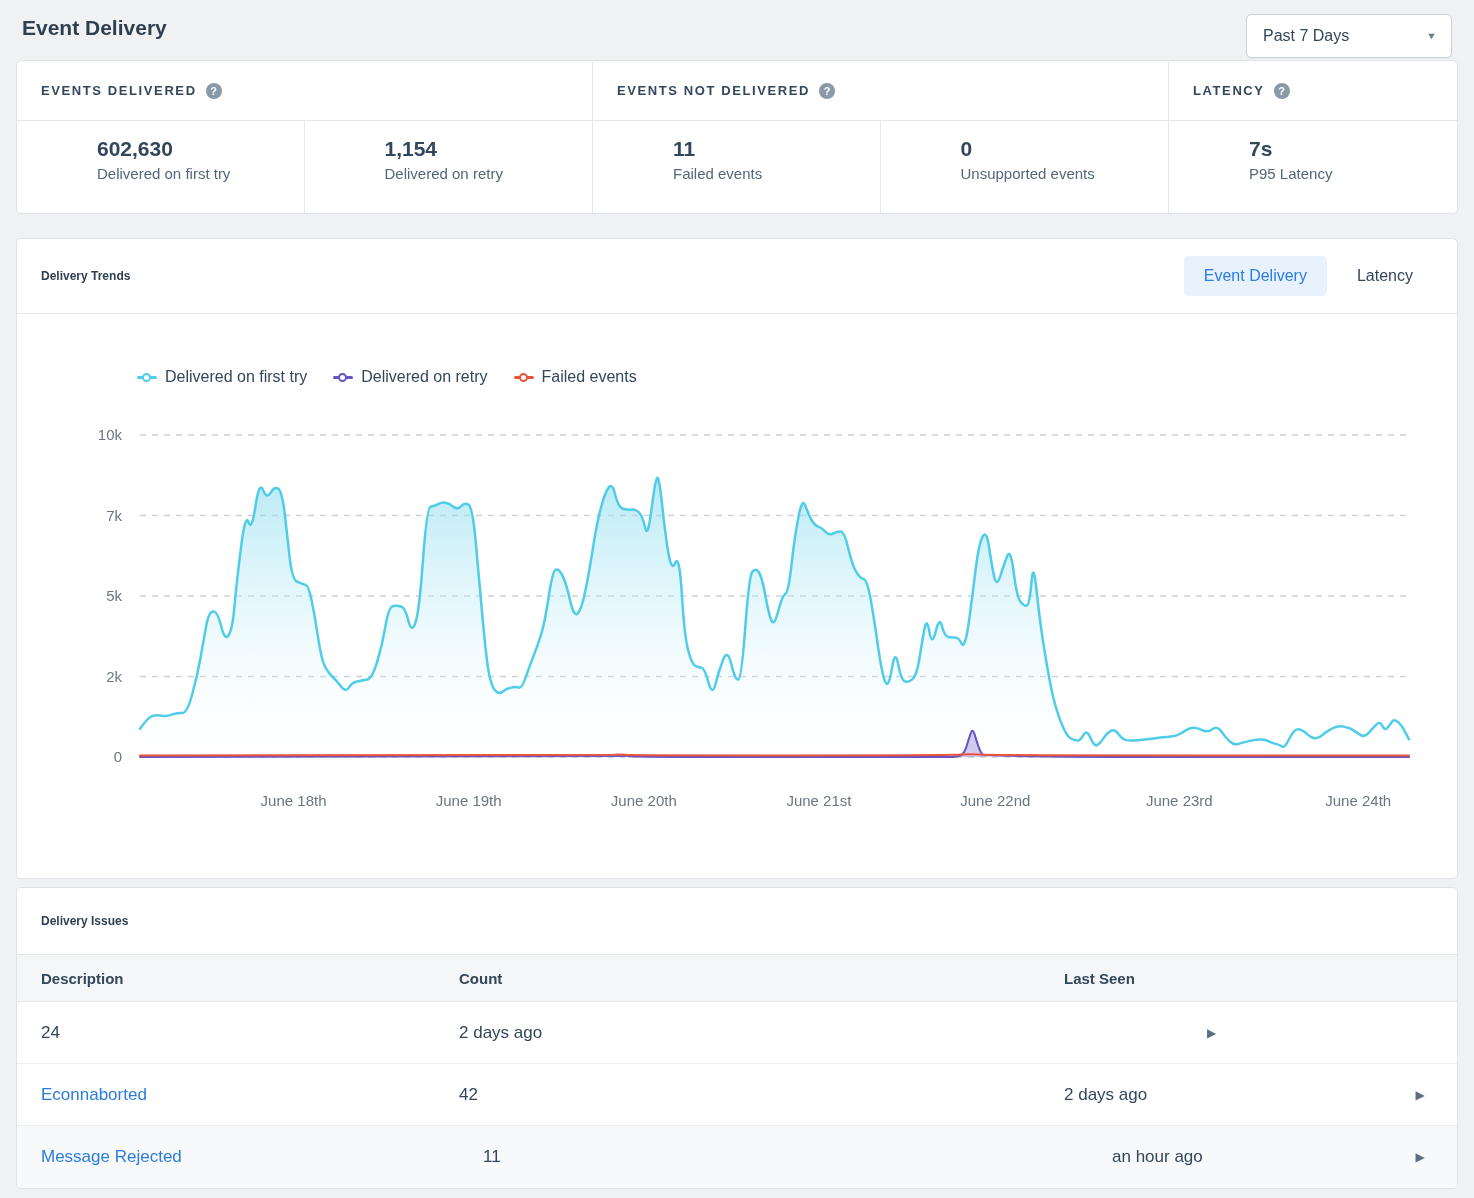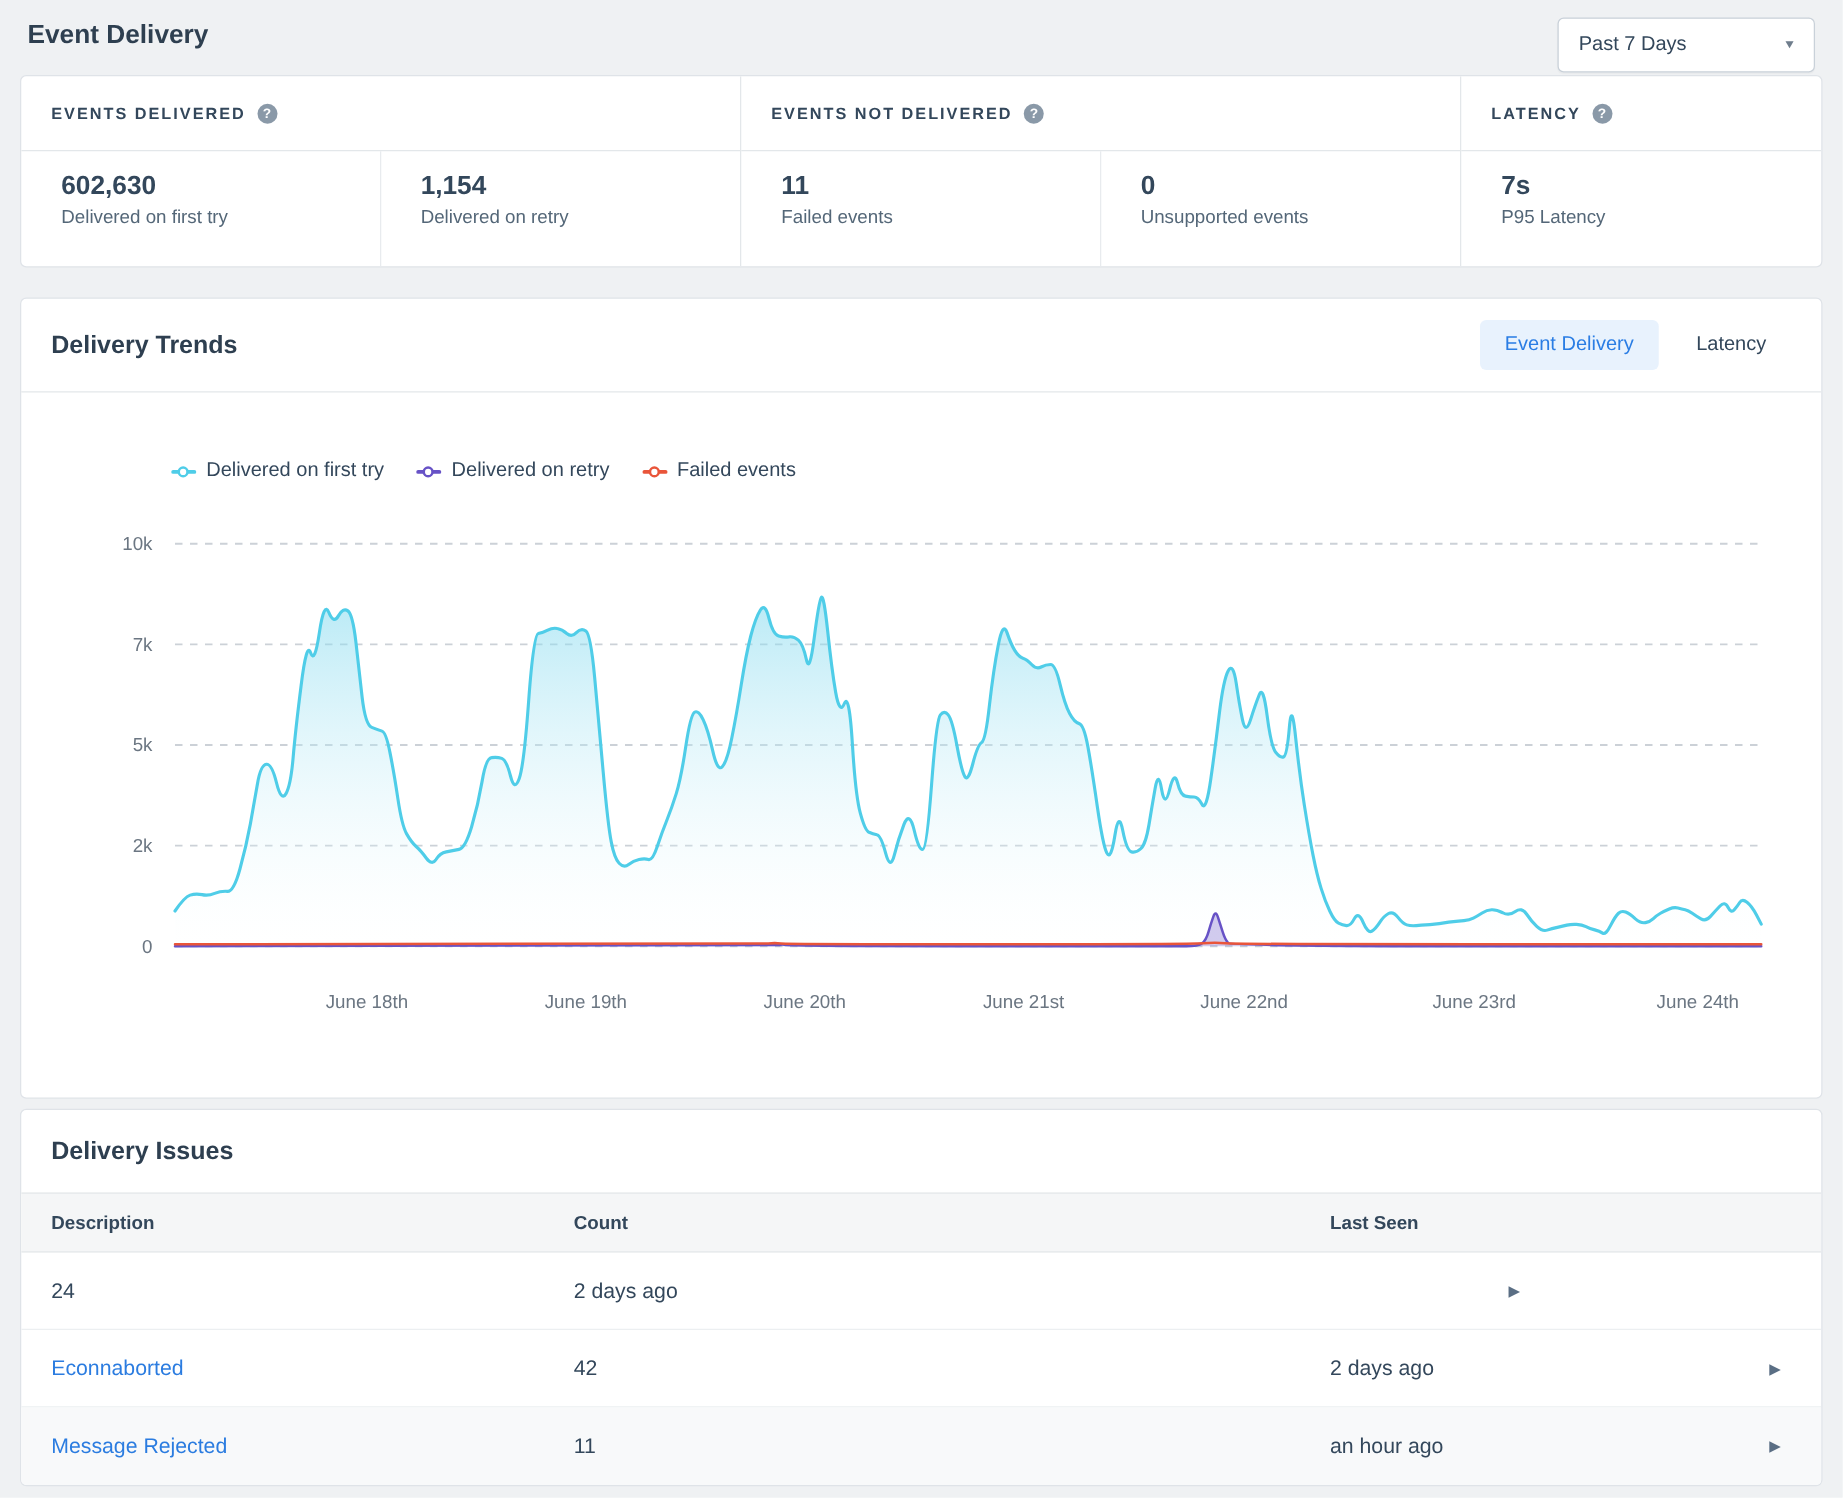--- a/index.html
+++ b/index.html
@@ -20,30 +20,30 @@
 
   
   .stats-card { display:grid; grid-template-columns:40% 40% 20%; overflow:hidden; }
   .stat-section { border-right:1px solid #e3e7ea; }
   .stat-section:last-child { border-right:none; }
   .stat-head { height:60px; display:flex; align-items:center; gap:9px; padding:0 24px;
     border-bottom:1px solid #e3e7ea; font-size:13px; font-weight:700; letter-spacing:1.6px; color:#33475b; }
   .help-icon { width:16px; height:16px; border-radius:50%; background:#8a99a8; color:#fff; font-size:11px;
     font-weight:700; display:inline-flex; align-items:center; justify-content:center; letter-spacing:0; cursor:pointer; }
   .stat-body { display:grid; grid-auto-flow:column; grid-auto-columns:1fr; height:92px; }
-  .stat-cell { padding:16px 24px 0 32px; border-right:1px solid #e8ebee; }
+  .stat-cell { padding:16px 24px 0 32px; border-right:1px solid #e8ebee;margin-left:48px; }
   .stat-cell:last-child { border-right:none; }
   .stat-value { font-size:21px; font-weight:700; color:#33475b; margin-bottom:4px; }
   .stat-label { font-size:15px; color:#546778; }
 
   
   .trends-card { margin-top:24px; }
   .trends-head { height:75px; display:flex; align-items:center; justify-content:space-between;
     padding:0 24px; border-bottom:1px solid #e3e7ea; }
-  .section-title { font-size:20px; font-weight:700; color:#2e3f50; }
+  .section-title { font-size:12px; font-weight:700; color:#2e3f50; }
   .tabs { display:flex; align-items:center; gap:10px; }
   .tab { font-size:16px; padding:11px 20px; border-radius:5px; color:#33475b; cursor:pointer; }
   .tab.active { color:#2a7de4; background:#e8f2fd; font-weight:400; }
 
   .chart-wrap { position:relative; height:564px; }
   .legend { position:absolute; left:120px; top:54px; display:flex; gap:26px; align-items:center; }
   .legend-item { display:flex; align-items:center; gap:8px; font-size:16px; color:#33475b; cursor:pointer; }
   .lg-marker { position:relative; width:20px; height:9px; display:inline-block; }
   .lg-track { position:absolute; left:0; right:0; top:3px; height:3px; border-radius:2px; }
   .lg-dot { position:absolute; left:5px; top:0; width:9px; height:9px; border-radius:50%; background:#fff; border:2.5px solid; }
@@ -51,21 +51,21 @@
 
   
   .issues-card { margin-top:8px; overflow:hidden; }
   .issues-title { height:66px; display:flex; align-items:center; padding:0 24px; }
   .issues-table .thead { display:grid; grid-template-columns:418px 605px 1fr 56px; align-items:center;
     height:48px; background:#f5f6f7; border-top:1px solid #e3e7ea; border-bottom:1px solid #e3e7ea;
     font-size:15px; font-weight:700; color:#33475b; }
   .issues-table .cell { padding:0 0 0 24px; }
   .issues-table .row { display:grid; grid-template-columns:418px 605px 1fr 56px; align-items:center;
     height:62px; border-bottom:1px solid #eceff1; font-size:17px; cursor:pointer; }
-  .issues-table .row:last-child { border-bottom:none; background:#f8f9fa; }
+  .issues-table .row:last-child { border-bottom:none; background:#f8f9fa;gap:24px; }
   .issue-link { color:#2b7ce0; text-decoration:none; }
   .count-cell, .seen-cell { color:#33475b; }
   .row-chevron { color:#5a6e84; font-size:12px; justify-self:center; padding-right:18px; }
 </style>
 </head>
 <body>
 
 <div class="page">
 
   <div class="top-bar">

